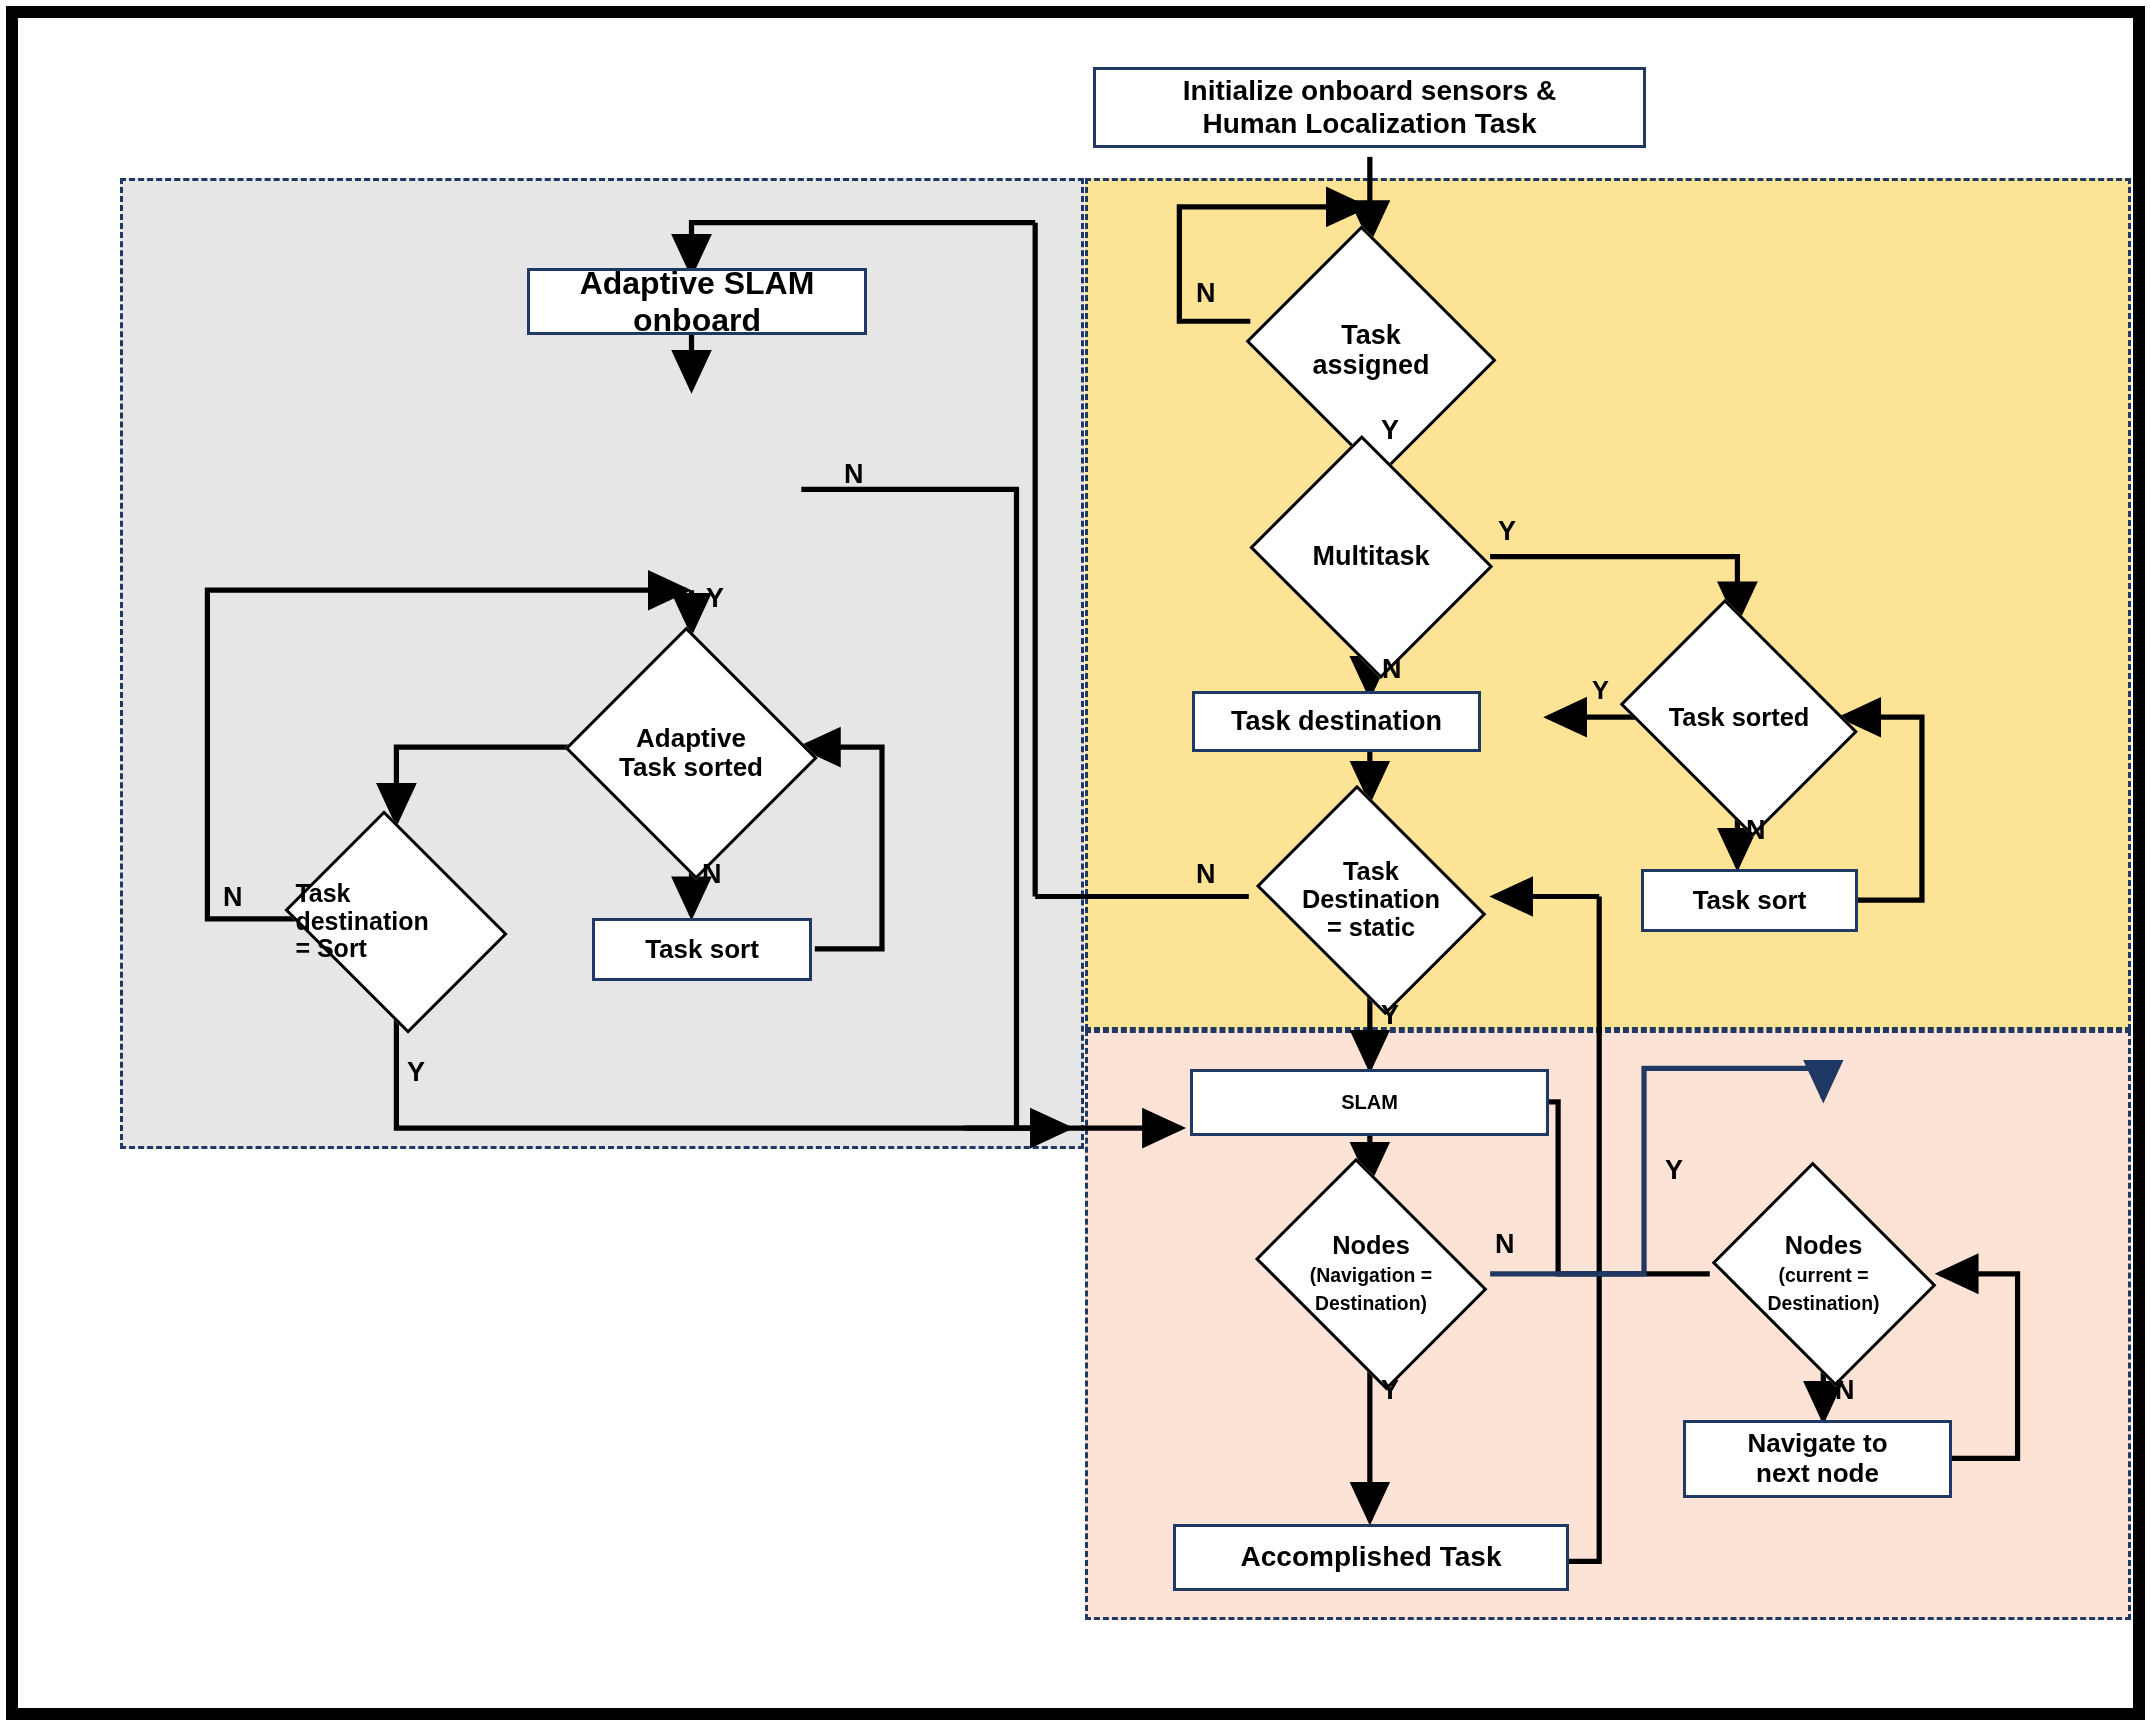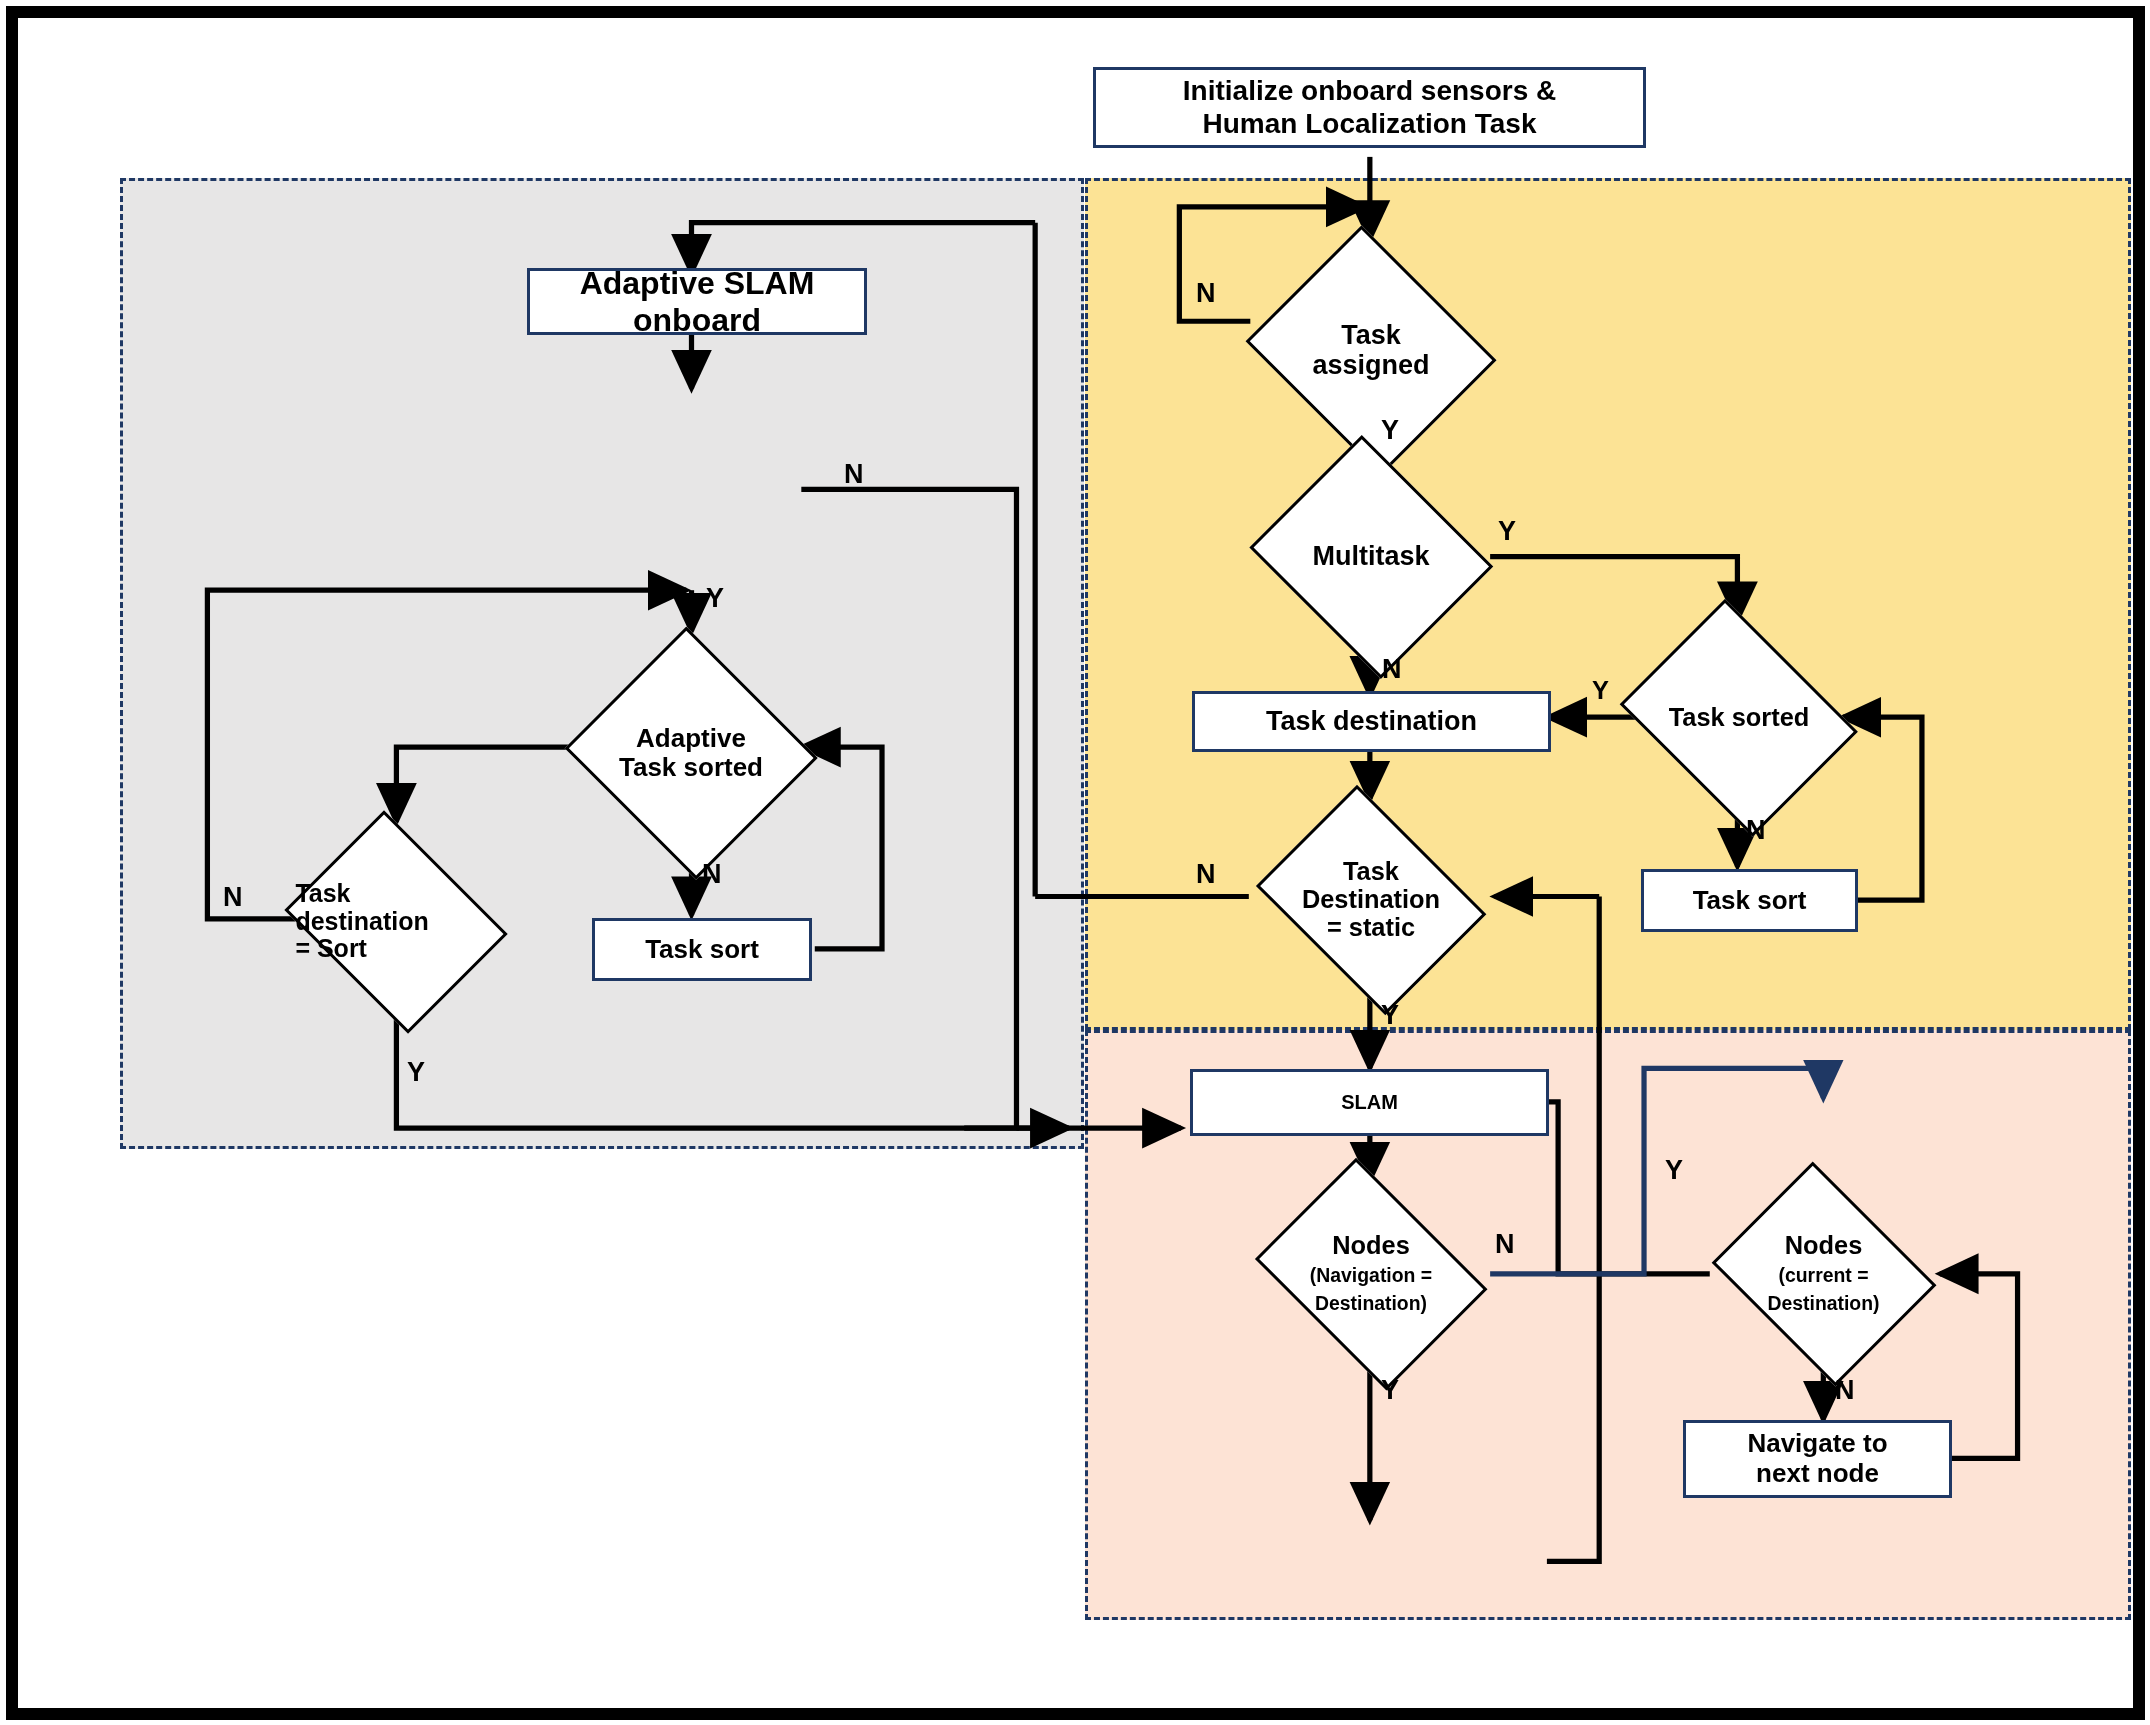--- a/index.html
+++ b/index.html
@@ -162,21 +162,21 @@
     <div class="diamond"></div>
     <div class="dectxt">
       <span>Task sorted</span>
     </div>
   </div>
 
   <div class="node proc" style="left:1641px;top:869px;width:217px;height:63px;font-size:26px;">
     <span>Task sort</span>
   </div>
 
-  <div class="node proc" style="left:1192px;top:691px;width:359px;height:61px;font-size:27px;">
+  <div class="node proc" style="left:1192px;top:691px;width:289px;height:61px;font-size:27px;">
     <span>Task destination</span>
   </div>
 
   <div class="node dec" style="left:1246px;top:803px;width:250px;height:194px;font-size:25.4px;">
     <div class="diamond"></div>
     <div class="dectxt">
       <span>Task</span><br>
       <span>Destination</span><br>
       <span>= static</span>
     </div>
@@ -204,20 +204,23 @@
     </div>
   </div>
 
   <div class="node proc" style="left:1683px;top:1420px;width:269px;height:78px;font-size:26px;">
     <span>
       <span>Navigate to</span><br>
       <span>next node</span>
     </span>
   </div>
 
+  <div class="node proc" style="left:1173px;top:1524px;width:396px;height:67px;font-size:28px;">
+    <span>Accomplished Task</span>
+  </div>
 
   <div class="lbl" style="left:844px;top:459px;font-size:27px;">N</div>
   <div class="lbl" style="left:706px;top:583px;font-size:27px;">Y</div>
   <div class="lbl" style="left:702px;top:859px;font-size:27px;">N</div>
   <div class="lbl" style="left:223px;top:882px;font-size:27px;">N</div>
   <div class="lbl" style="left:407px;top:1057px;font-size:27px;">Y</div>
 
   <div class="lbl" style="left:1196px;top:278px;font-size:27px;">N</div>
   <div class="lbl" style="left:1381px;top:415px;font-size:27px;">Y</div>
   <div class="lbl" style="left:1498px;top:516px;font-size:27px;">Y</div>

